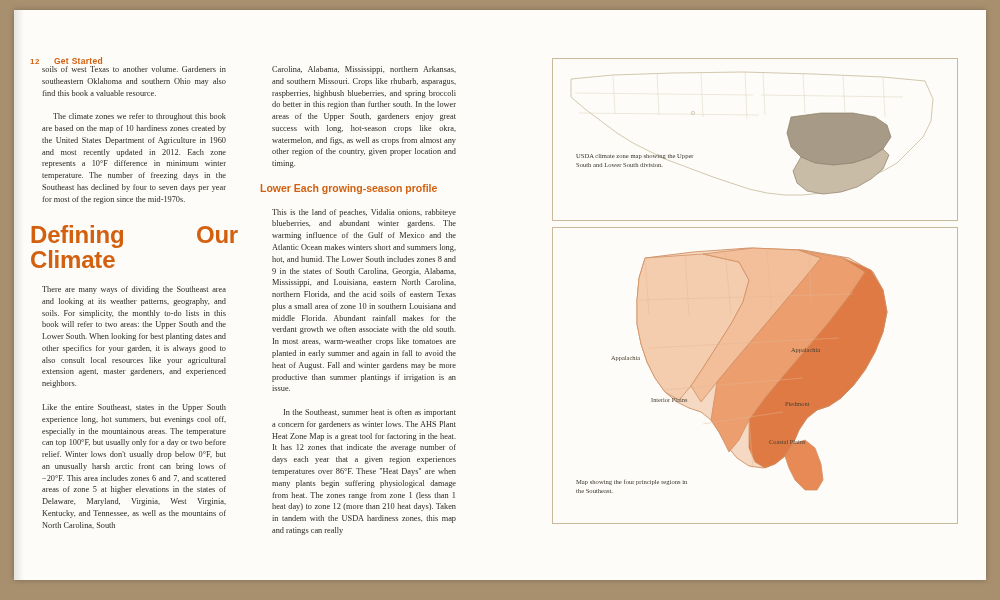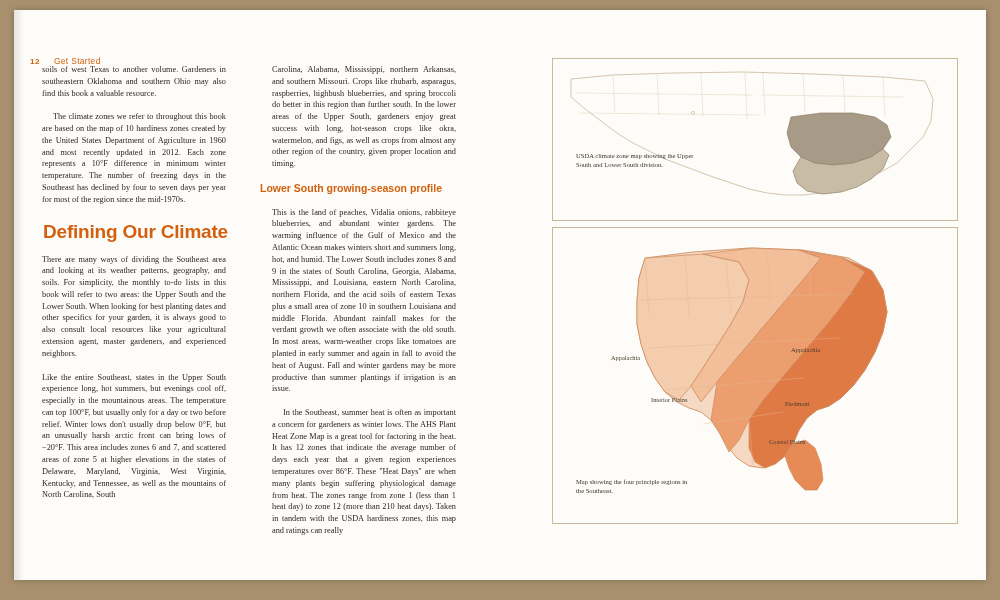--- a/index.html
+++ b/index.html
@@ -45,21 +45,21 @@
     color: #d2600f;
     font-size: 8px;
     font-family: "Liberation Sans", sans-serif;
     font-weight: bold;
     letter-spacing: 0.5px;
   }
   .running-head {
     color: #d2600f;
     font-size: 8.5px;
     font-family: "Liberation Sans", sans-serif;
-    font-weight: normal;
+    font-weight: bold;
     letter-spacing: 0.3px;
     text-align: center;
   }
   
   .col {
     position: absolute;
     top: 52px;
     width: 208px;
     font-size: 8.3px;
     line-height: 1.42;
@@ -72,23 +72,23 @@
   .col p {
     margin: 12px;
     text-indent: 11px;
   }
   .col p.first { text-indent: 0; }
 
   h2.section-title {
     color: #d2600f;
     font-family: "Liberation Sans", sans-serif;
     font-weight: bold;
-    font-size: 19px;
+    font-size: 24px;
     line-height: 1.05;
-    margin: 16px 0 6px 13px;
+    margin: 16px 0 6px 0;
     letter-spacing: -0.2px;
   }
   h3.sub-title {
     color: #d2600f;
     font-family: "Liberation Sans", sans-serif;
     font-weight: bold;
     font-size: 10.5px;
     margin: 11px 0 3px 0;
     line-height: 1.2;
   }
@@ -139,21 +139,21 @@
   <div class="col col1">
     <p class="first">soils of west Texas to another volume. Gardeners in southeastern Oklahoma and southern Ohio may also find this book a valuable resource.</p>
     <p>The climate zones we refer to throughout this book are based on the map of 10 hardiness zones created by the United States Department of Agriculture in 1960 and most recently updated in 2012. Each zone represents a 10°F difference in minimum winter temperature. The number of freezing days in the Southeast has declined by four to seven days per year for most of the region since the mid-1970s.</p>
     <h2 class="section-title">Defining Our Climate</h2>
     <p class="first">There are many ways of dividing the Southeast area and looking at its weather patterns, geography, and soils. For simplicity, the monthly to-do lists in this book will refer to two areas: the Upper South and the Lower South. When looking for best planting dates and other specifics for your garden, it is always good to also consult local resources like your agricultural extension agent, master gardeners, and experienced neighbors.</p>
     <p class="first">Like the entire Southeast, states in the Upper South experience long, hot summers, but evenings cool off, especially in the mountainous areas. The temperature can top 100°F, but usually only for a day or two before relief. Winter lows don't usually drop below 0°F, but an unusually harsh arctic front can bring lows of −20°F. This area includes zones 6 and 7, and scattered areas of zone 5 at higher elevations in the states of Delaware, Maryland, Virginia, West Virginia, Kentucky, and Tennessee, as well as the mountains of North Carolina, South</p>
   </div>
 
   <div class="col col2">
     <p class="first">Carolina, Alabama, Mississippi, northern Arkansas, and southern Missouri. Crops like rhubarb, asparagus, raspberries, highbush blueberries, and spring broccoli do better in this region than further south. In the lower areas of the Upper South, gardeners enjoy great success with long, hot-season crops like okra, watermelon, and figs, as well as crops from almost any other region of the country, given proper location and timing.</p>
-    <h3 class="sub-title">Lower South growing-season profile</h3>
+    <h3 class="sub-title">Lower Each growing-season profile</h3>
     <p class="first">This is the land of peaches, Vidalia onions, rabbiteye blueberries, and abundant winter gardens. The warming influence of the Gulf of Mexico and the Atlantic Ocean makes winters short and summers long, hot, and humid. The Lower South includes zones 8 and 9 in the states of South Carolina, Georgia, Alabama, Mississippi, and Louisiana, eastern North Carolina, northern Florida, and the acid soils of eastern Texas plus a small area of zone 10 in southern Louisiana and middle Florida. Abundant rainfall makes for the verdant growth we often associate with the old south. In most areas, warm-weather crops like tomatoes are planted in early summer and again in fall to avoid the heat of August. Fall and winter gardens may be more productive than summer plantings if irrigation is an issue.</p>
     <p>In the Southeast, summer heat is often as important a concern for gardeners as winter lows. The AHS Plant Heat Zone Map is a great tool for factoring in the heat. It has 12 zones that indicate the average number of days each year that a given region experiences temperatures over 86°F. These "Heat Days" are when many plants begin suffering physiological damage from heat. The zones range from zone 1 (less than 1 heat day) to zone 12 (more than 210 heat days). Taken in tandem with the USDA hardiness zones, this map and ratings can really</p>
   </div>
 
   <div class="fig fig-top">
     <svg width="404" height="161" viewBox="0 0 404 161">
 
       <g fill="none" stroke="#c9b99a" stroke-width="0.8">
         <path d="M18,38 L18,20 L60,16 L120,14 L190,13 L260,15 L330,18 L372,22
                  L380,40 L378,62 L370,78 L356,92 L344,104 L330,112 L316,118

